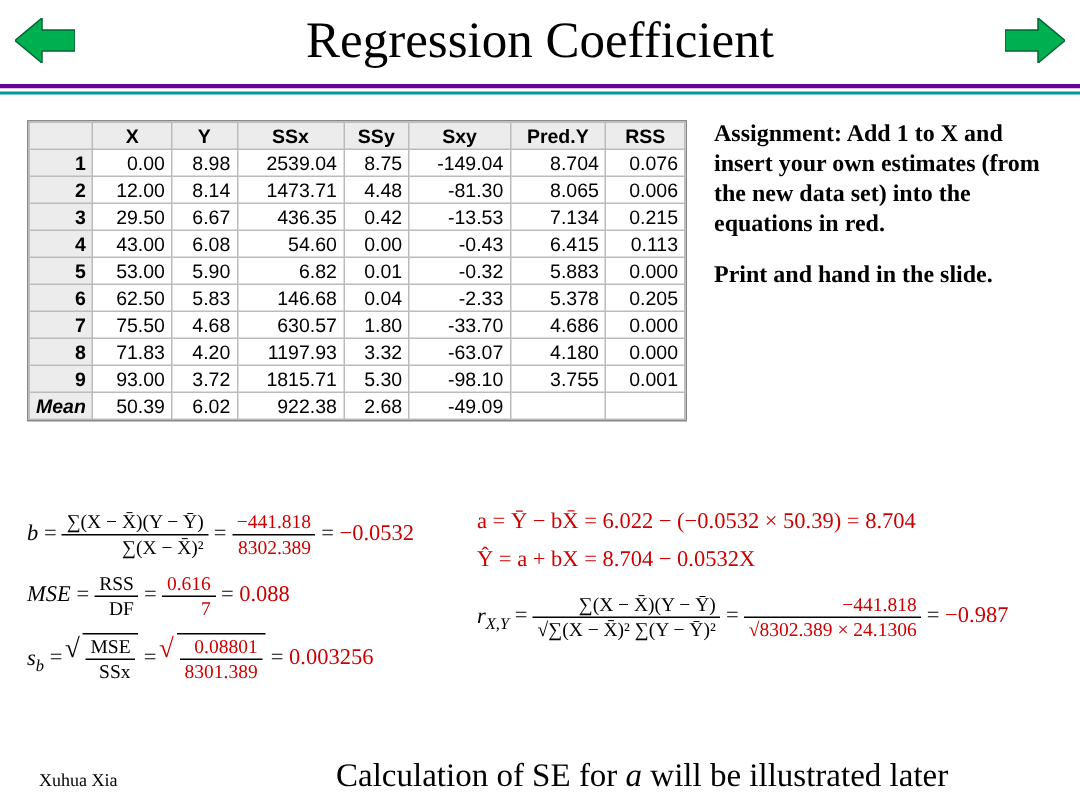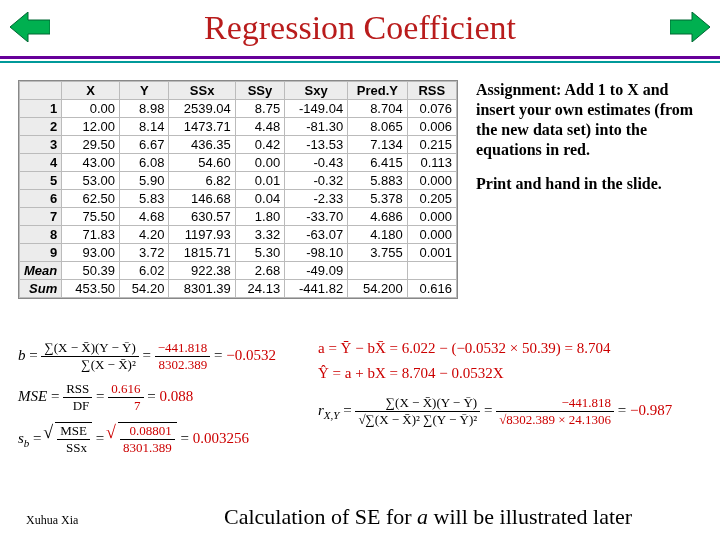--- a/index.html
+++ b/index.html
@@ -21,21 +21,21 @@
   .nav-arrow {
     position: absolute;
     top: 12px;
     width: 40px;
     height: 30px;
   }
   .nav-prev { left: 10px; }
   .nav-next { right: 10px; }
   .title {
     font-size: 34px;
-    color: #b91c1c;
+    color: #000000;
     white-space: nowrap;
   }
   .rules {
     position: absolute;
     left: 0; right: 0;
     top: 56px;
   }
   .rule { height: 3px; width: 100%; }
   .rule.purple { background: #660099; }
   .rule.gap { height: 2px; background: #fff; }
@@ -288,30 +288,20 @@
           </tr>
           <tr>
             <td class="rowhdr italic">Mean</td>
             <td>50.39</td>
             <td>6.02</td>
             <td>922.38</td>
             <td>2.68</td>
             <td>-49.09</td>
             <td></td>
             <td></td>
-          </tr>
-          <tr>
-            <td class="rowhdr italic">Sum</td>
-            <td>453.50</td>
-            <td>54.20</td>
-            <td>8301.39</td>
-            <td>24.13</td>
-            <td>-441.82</td>
-            <td>54.200</td>
-            <td>0.616</td>
           </tr>
         </tbody>
     </table>
   </div>
 
   <div class="sidebox">
     <p>Assignment: Add 1 to X and insert your own estimates (from the new data set) into the equations in red.</p>
     <p>Print and hand in the slide.</p>
   </div>
 

